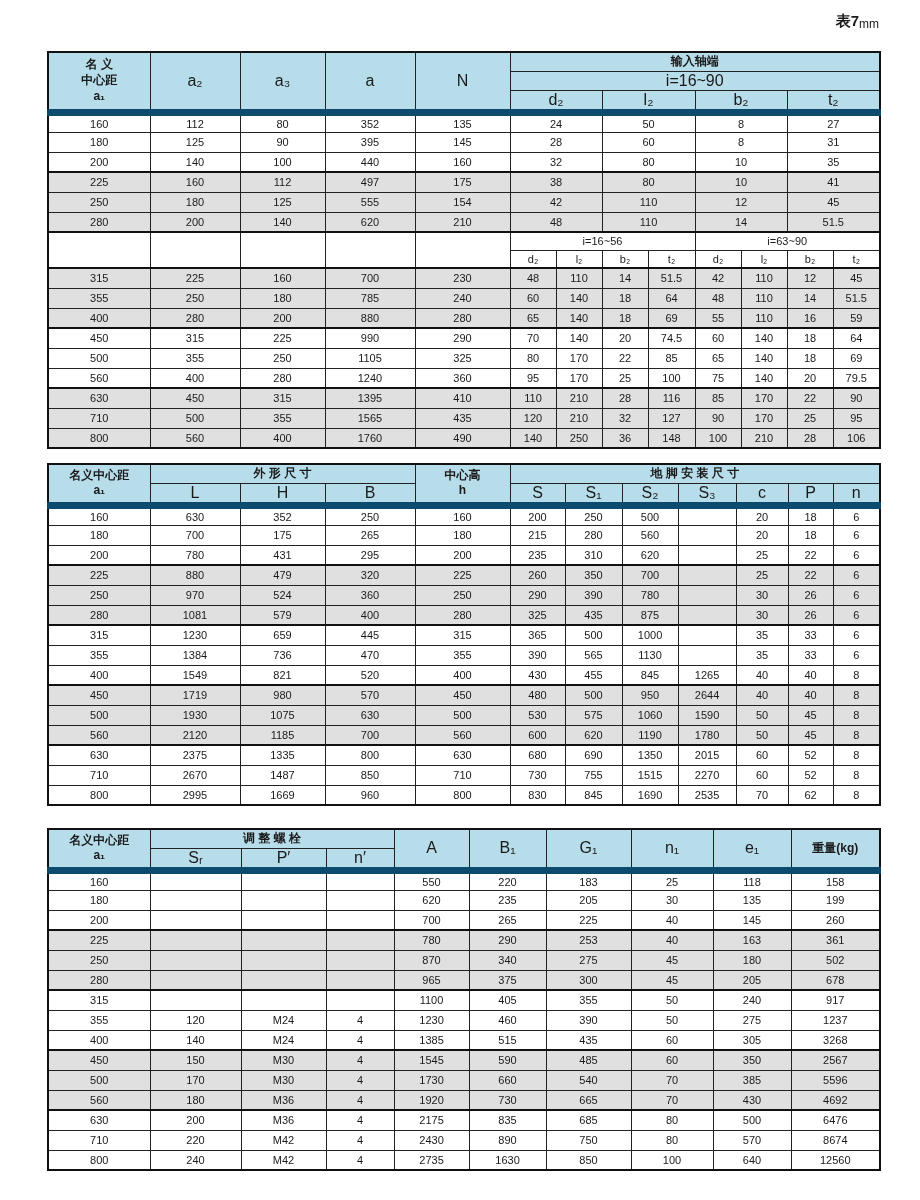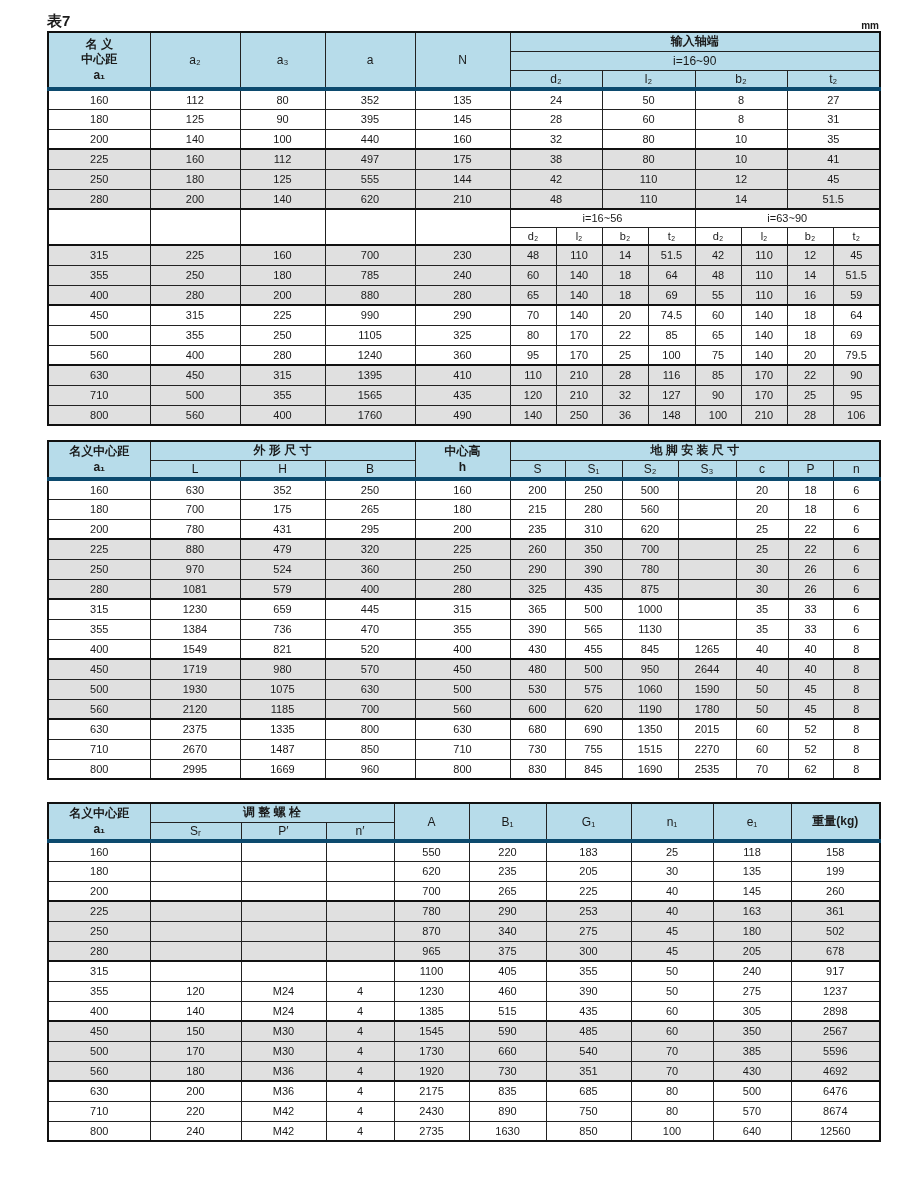--- a/index.html
+++ b/index.html
@@ -7,45 +7,45 @@
   body {
     background: #ffffff;
     font-family: "Liberation Sans", "DejaVu Sans", sans-serif;
     color: #1a1a1a;
     overflow: hidden;
   }
   .sheet { padding: 12px 41px 0 47px; }
   .titlebar {
     width: 832px;
     display: flex;
-    justify-content: space-between;
+    justify-content: flex-end;
     align-items: flex-end;
-    margin-bottom: 0;
+    margin-bottom: 20px;
   }
   .doc-title { font-size: 15px; font-weight: bold; }
-  .doc-unit  { font-size: 10px; font-weight: bold; }
+  .doc-unit  { font-size: 12px; font-weight: normal; }
 
   table {
     border-collapse: collapse;
     table-layout: fixed;
     width: 832px;
     border: 2px solid #111;
   }
   th, td {
     border: 1px solid #222;
     text-align: center;
     vertical-align: middle;
     font-size: 11px;
     height: 20px;
     padding: 0 1px;
     overflow: hidden;
     font-weight: normal;
   }
-  thead th { background: #b7dcea; height: 19px; font-size: 12px; }
-  thead { border-bottom: 4px solid #0c4a6e; }
+  thead th { background: #b7dcea; height: 19px; font-size: 16px; }
+  thead { border-bottom: 7px solid #0c4a6e; }
   .cn { font-weight: bold; font-size: 12px; }
   .pre { white-space: pre-line; line-height: 1.3; }
   tr.shaded td { background: #e0e0e0; }
   tr.group-start td { border-top: 2px solid #111; }
   tr.sep td { height: 18px; }
   #table-mid { margin-top: 14px; }
   #table-bottom { margin-top: 22px; }
 </style>
 </head>
 <body>
@@ -137,21 +137,21 @@
           <td colspan="2">38</td>
           <td colspan="2">80</td>
           <td colspan="2">10</td>
           <td colspan="2">41</td>
         </tr>
         <tr class="shaded">
           <td>250</td>
           <td>180</td>
           <td>125</td>
           <td>555</td>
-          <td>144</td>
+          <td>154</td>
           <td colspan="2">42</td>
           <td colspan="2">110</td>
           <td colspan="2">12</td>
           <td colspan="2">45</td>
         </tr>
         <tr class="shaded">
           <td>280</td>
           <td>200</td>
           <td>140</td>
           <td>620</td>
@@ -700,21 +700,21 @@
         <tr>
           <td>400</td>
           <td>140</td>
           <td>M24</td>
           <td>4</td>
           <td>1385</td>
           <td>515</td>
           <td>435</td>
           <td>60</td>
           <td>305</td>
-          <td>2898</td>
+          <td>3268</td>
         </tr>
         <tr class="shaded group-start">
           <td>450</td>
           <td>150</td>
           <td>M30</td>
           <td>4</td>
           <td>1545</td>
           <td>590</td>
           <td>485</td>
           <td>60</td>
@@ -733,21 +733,21 @@
           <td>385</td>
           <td>5596</td>
         </tr>
         <tr class="shaded">
           <td>560</td>
           <td>180</td>
           <td>M36</td>
           <td>4</td>
           <td>1920</td>
           <td>730</td>
-          <td>351</td>
+          <td>665</td>
           <td>70</td>
           <td>430</td>
           <td>4692</td>
         </tr>
         <tr class="group-start">
           <td>630</td>
           <td>200</td>
           <td>M36</td>
           <td>4</td>
           <td>2175</td>

